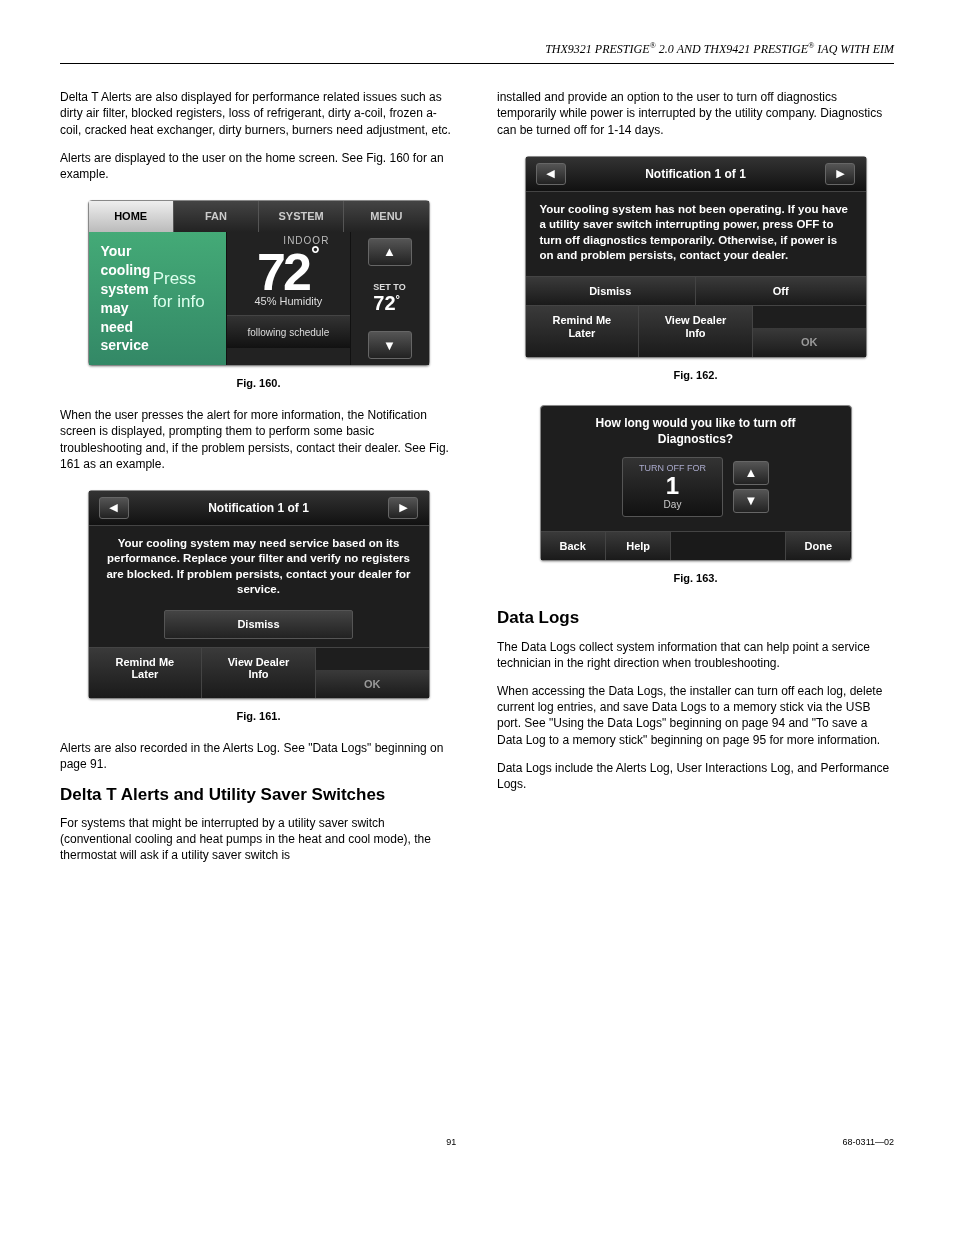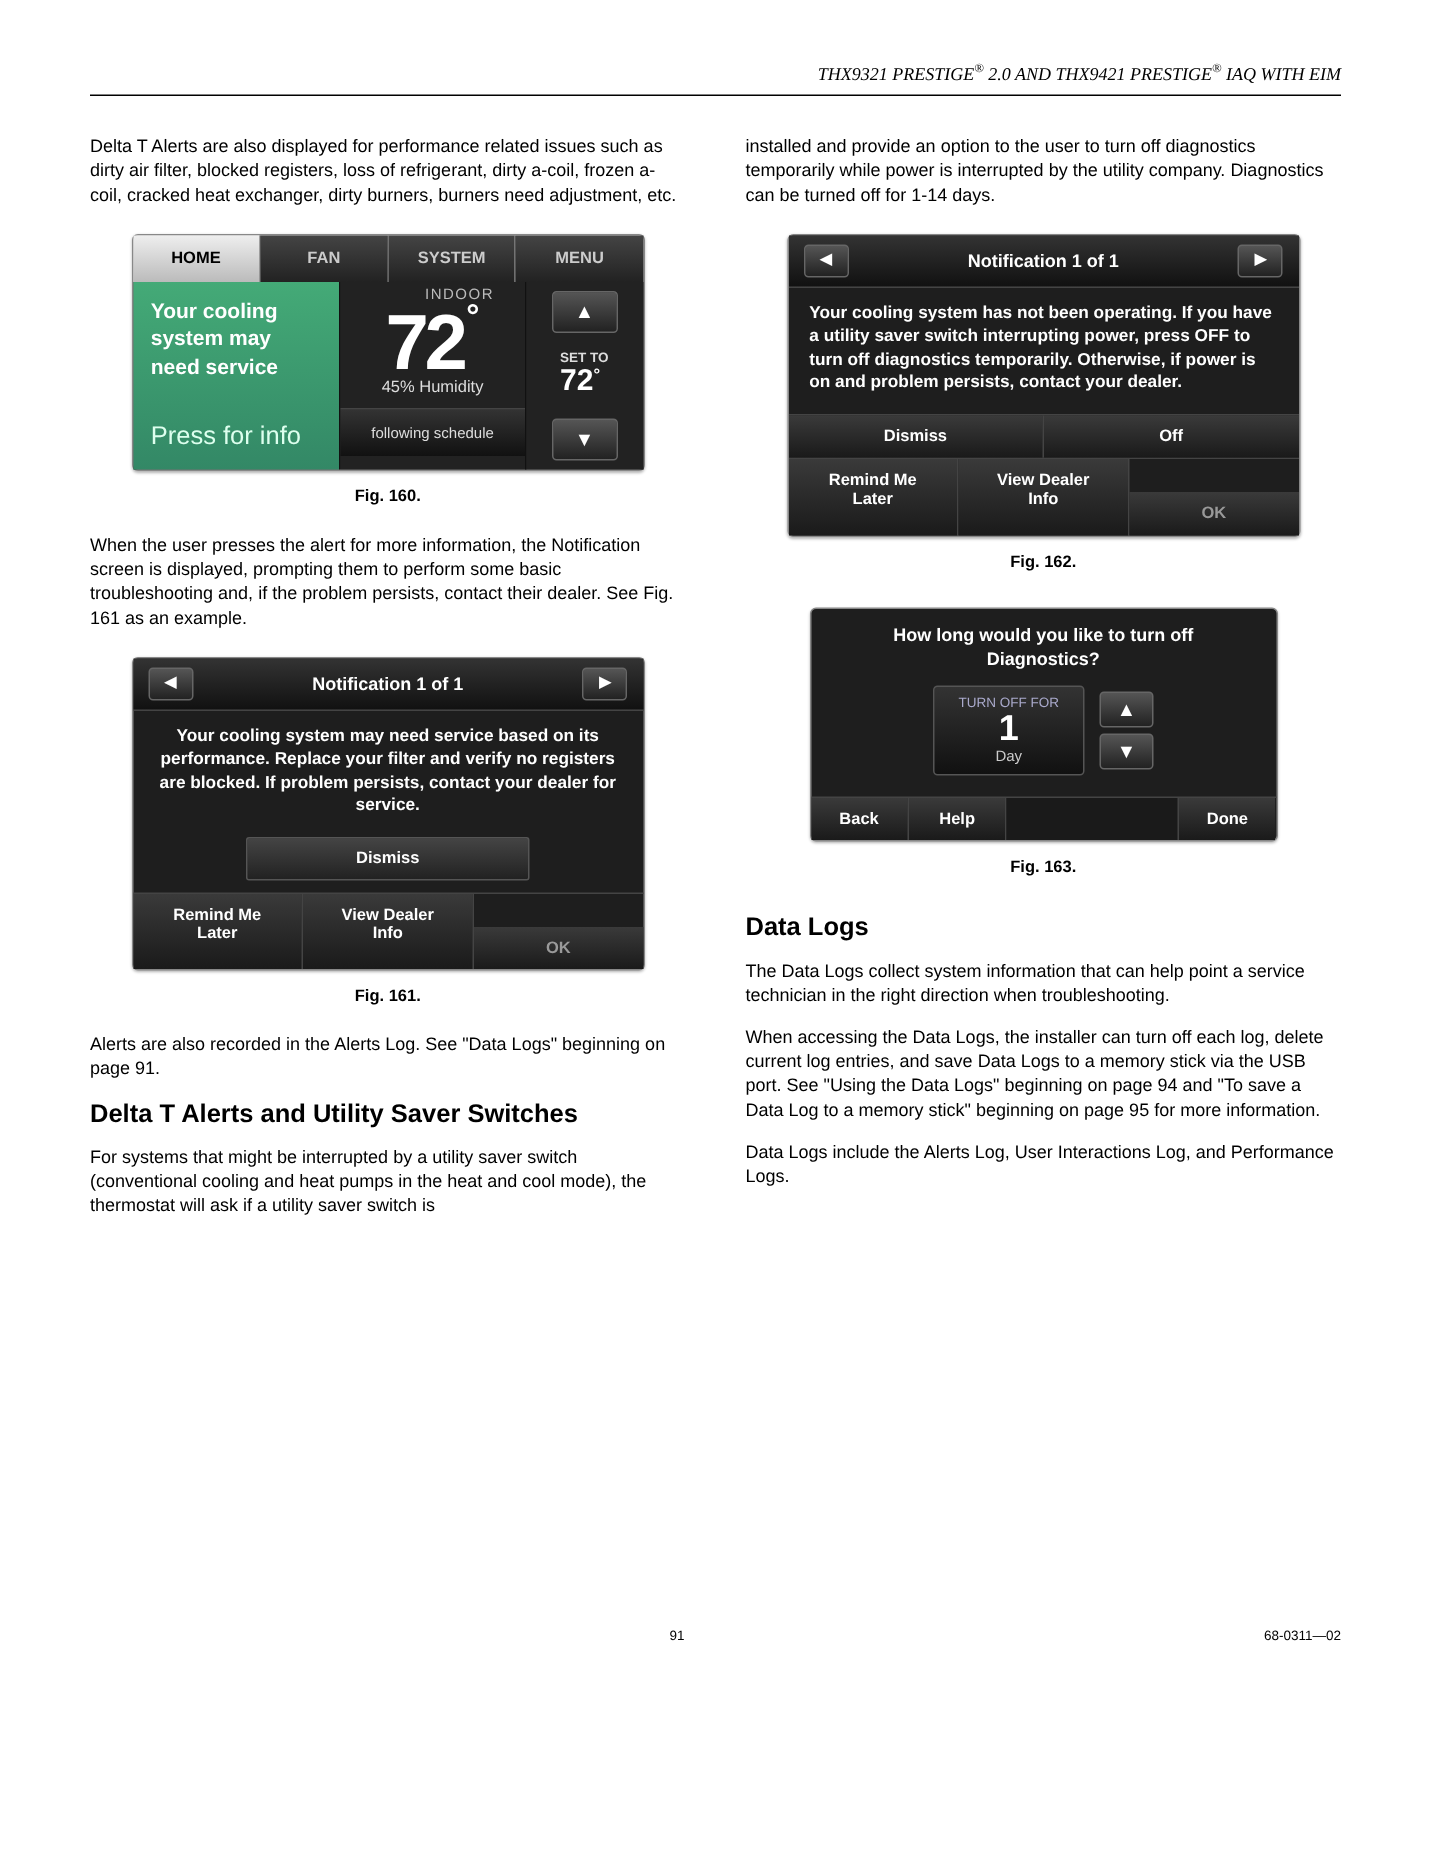--- a/index.html
+++ b/index.html
@@ -62,21 +62,21 @@
   .tab.active{background:linear-gradient(#eee,#bbb);color:#000;}
   .home-body{display:flex;background:#2a2a2a;}
   .alert-panel{
     flex:1.3;
     background:linear-gradient(#4a7,#386);
     padding:10px 12px;
     color:#fff;
     font-weight:bold;
     font-size:14px;
     display:flex;
-    flex-direction:column;
+    flex-direction:row;
     justify-content:space-between;
     border-right:1px solid #111;
   }
   .alert-panel .pfi{font-size:17px;font-weight:normal;margin-top:26px;color:#dfe;}
   .indoor-panel{
     flex:1.4;
     background:#222;
     color:#fff;
     text-align:center;
     padding:2px 0 0;
@@ -181,20 +181,21 @@
 <body>
 
 <div class="header">
   <span>THX9321 PRESTIGE</span><sup>®</sup><span> 2.0 AND THX9421 PRESTIGE</span><sup>®</sup><span> IAQ WITH EIM</span>
 </div>
 
 <div class="columns">
 
   <div class="col">
     <p>Delta T Alerts are also displayed for performance related issues such as dirty air filter, blocked registers, loss of refrigerant, dirty a-coil, frozen a-coil, cracked heat exchanger, dirty burners, burners need adjustment, etc.</p>
+    <p>Alerts are displayed to the user on the home screen. See Fig. 160 for an example.</p>
 
     <div class="figbox">
       <div class="thermo">
         <div class="tabs">
           <div class="tab active">HOME</div>
           <div class="tab">FAN</div>
           <div class="tab">SYSTEM</div>
           <div class="tab">MENU</div>
         </div>
         <div class="home-body">

